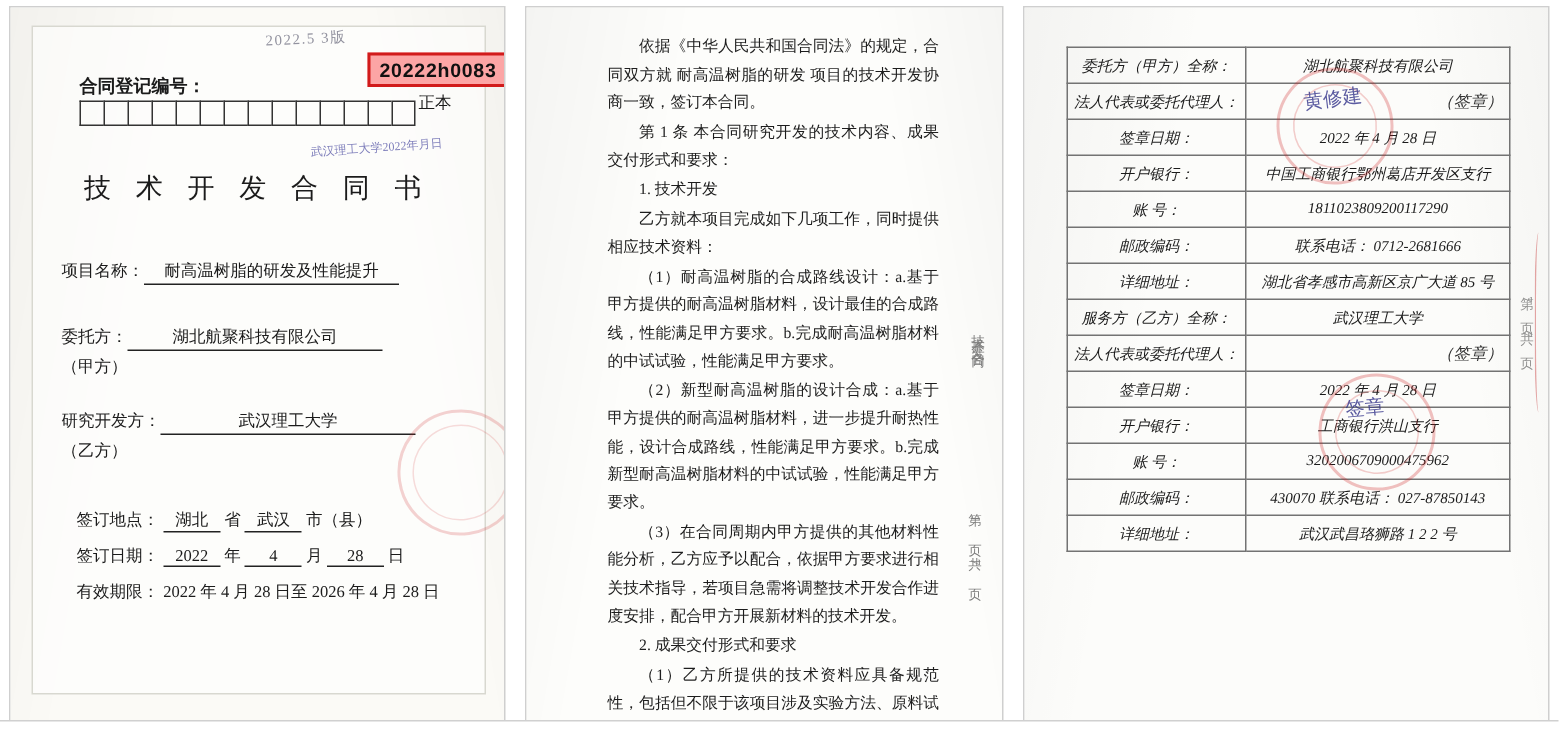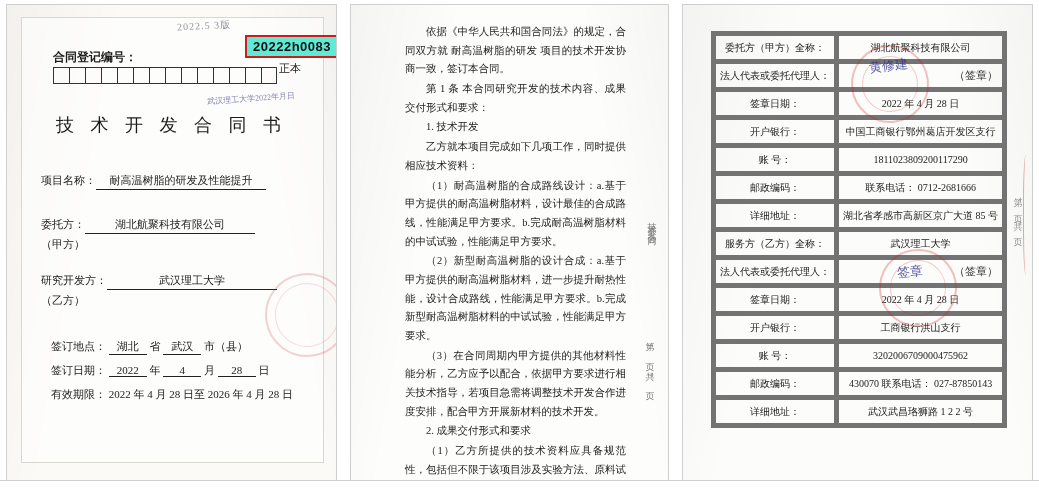--- a/index.html
+++ b/index.html
@@ -72,21 +72,21 @@
     font-family: "Liberation Serif", serif;
   }
   .p1-regnum-box {
     position: absolute;
     left: 238px; top: 30px;
     border: 2px solid #d11b1b;
     padding: 2px 6px;
     font-size: 13px;
     font-weight: bold;
     color: #111;
-    background: #5eead4;
+    background: #fca5a5;
     letter-spacing: .5px;
   }
   .p1-zhengben {
     position: absolute;
     left: 272px; top: 56px;
     font-size: 11px;
     font-family: "Liberation Serif", serif;
   }
   .p1-grid {
     position: absolute;
@@ -205,24 +205,25 @@
   
   .p3-table {
     position: absolute;
     left: 28px; top: 26px;
     width: 296px;
     border-collapse: collapse;
     font-family: "Liberation Serif", serif;
     font-size: 10px;
   }
   .p3-table td {
-    border: 5px solid #737373;
+    border: 1px solid #737373;
     height: 21px;
     padding: 1px 4px;
     vertical-align: middle;
+    font-style: italic;
   }
   .p3-table td.lbl {
     width: 84px;
     text-align: center;
     white-space: nowrap;
   }
   .p3-table td.val {
     text-align: center;
   }
   .p3-sign-note { font-size: 11px; color: #333; }

